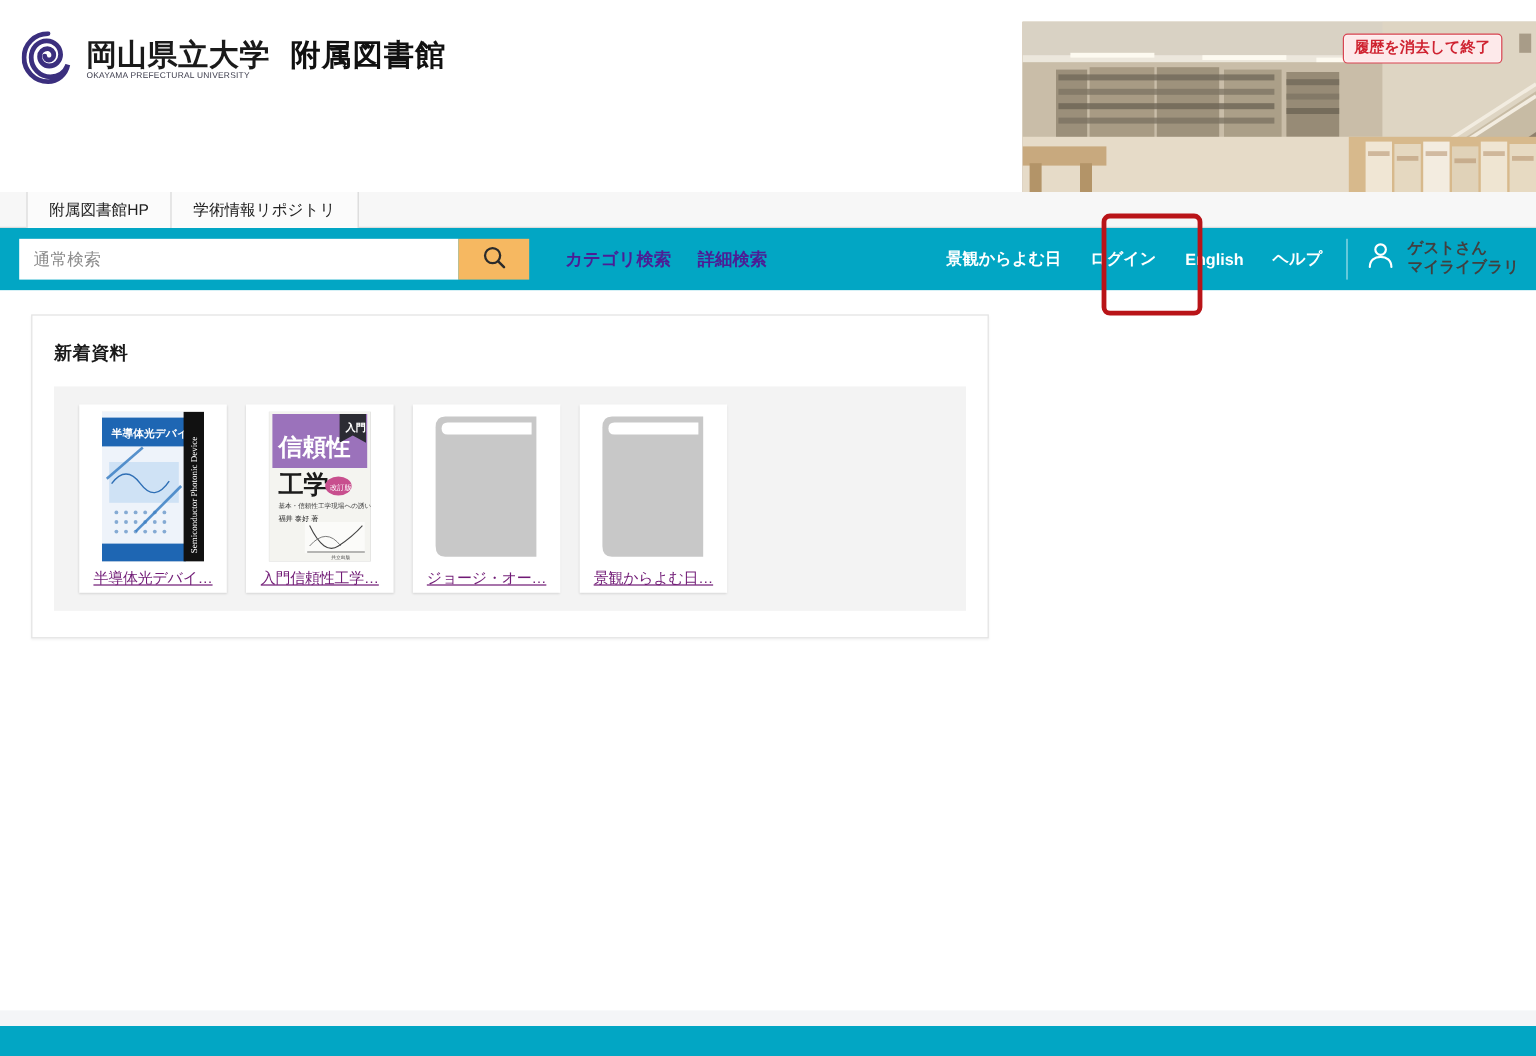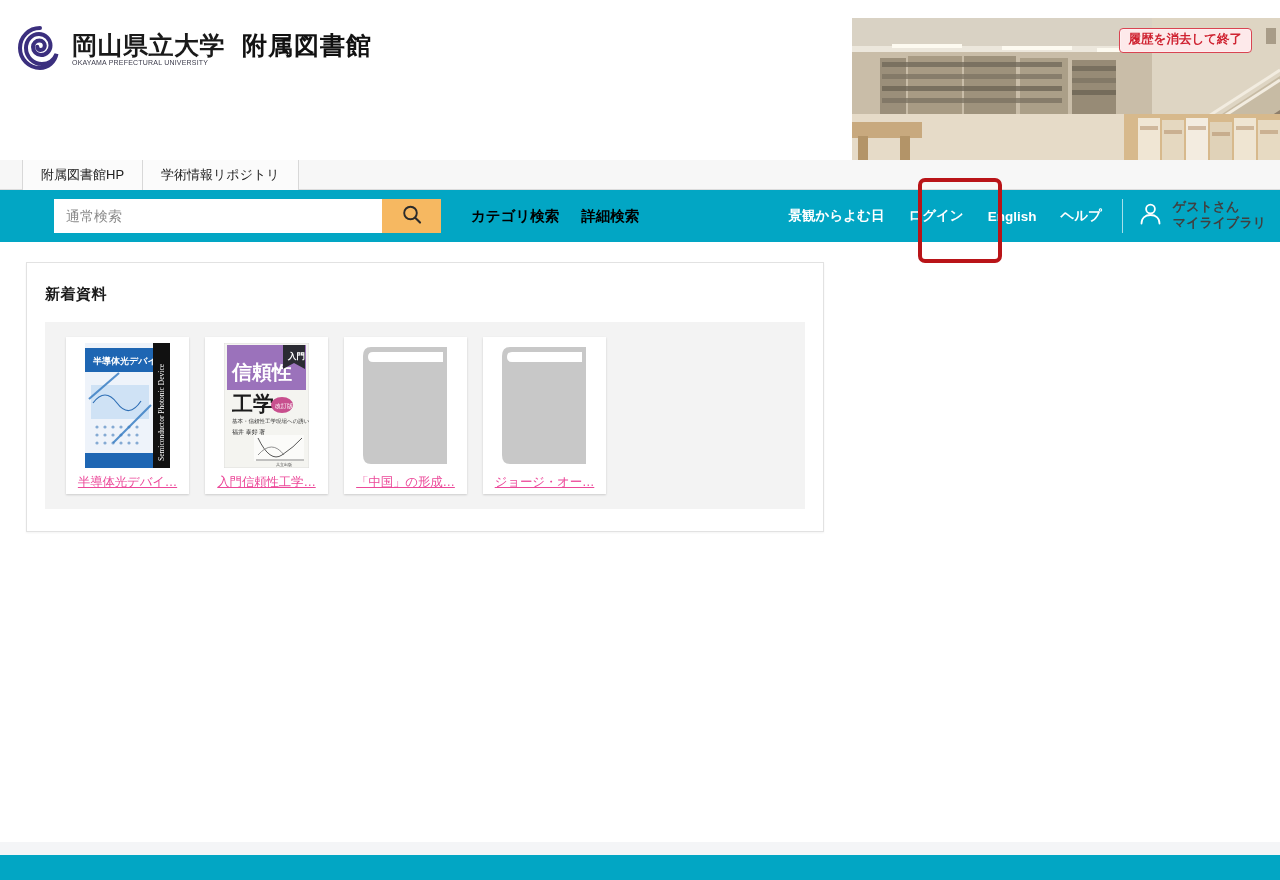--- a/index.html
+++ b/index.html
@@ -102,39 +102,38 @@
     flex: none;
   }
   .search-input {
     flex: 1 1 auto;
     border: none; outline: none;
     background: #ffffff;
     font-size: 14px;
     color: #333;
     padding: 0 12px;
     font-family: "Liberation Sans", "DejaVu Sans", sans-serif;
-    margin-left: 38px;
   }
   .search-input::placeholder { color: #8b8b8b; }
   .search-btn {
     width: 59px; flex: none;
     background: #f6b861;
     border: none;
     display: flex; align-items: center; justify-content: center;
     cursor: pointer;
   }
   .search-btn svg { width: 24px; height: 24px; }
 
   .search-links {
     display: flex; align-items: center;
     margin-left: 30px;
     gap: 22px;
   }
   .search-links a {
-    color: #000000; font-size: 14.5px; font-weight: bold;
+    color: #4c1d95; font-size: 14.5px; font-weight: bold;
     text-decoration: none; white-space: nowrap;
   }
 
   .header-right {
     position: absolute;
     right: 0; top: 0; height: 52px;
     display: flex; align-items: center;
     padding-right: 8px;
   }
   .util-links { display: flex; align-items: center; gap: 24px; margin-right: 20px; }
@@ -205,21 +204,21 @@
   }
   .book-thumb {
     width: 100%; height: 127px;
     display: flex; align-items: flex-start; justify-content: center;
     overflow: hidden;
   }
   .book-thumb svg { display: block; }
   .book-title {
     margin-top: 4px;
     font-size: 12.5px;
-    color: #ec4899;
+    color: #701a75;
     text-decoration: underline;
     white-space: nowrap;
     overflow: hidden;
     width: 100%;
     text-align: center;
     line-height: 1.3;
     letter-spacing: -0.2px;
   }
 
   .list-section { padding-bottom: 20px; }
@@ -470,40 +469,40 @@
               <rect x="30" y="92" width="50" height="26" fill="#ffffff" opacity="0.6"></rect>
               <path d="M34 95 Q46 120 58 112 Q70 104 78 95" fill="none" stroke="#444" stroke-width="0.9"></path>
               <path d="M34 112 Q48 96 60 112" fill="none" stroke="#777" stroke-width="0.8"></path>
               <line x1="32" y1="117" x2="80" y2="117" stroke="#555" stroke-width="0.7"></line>
               <text x="52" y="123" font-family="'Liberation Sans',sans-serif" font-size="4" fill="#444">共立出版</text>
             </svg>
           </div>
           <div class="book-title">入門信頼性工学…</div>
         </div>
 
-        <div class="book-card">
-          <div class="book-thumb">
-            <svg width="93" height="125" viewBox="0 0 93 125" xmlns="http://www.w3.org/2000/svg">
-              <path d="M12 4 L88 4 L88 121 L12 121 Q4 121 4 112 L4 13 Q4 4 12 4 Z" fill="#c8c8c8"></path>
-              <path d="M14 9 L84 9 L84 19 L14 19 Q9 19 9 14 Q9 9 14 9 Z" fill="#ffffff"></path>
-            </svg>
-          </div>
-          <div class="book-title">「中国」の形成…</div>
-        </div>
 
         <div class="book-card">
           <div class="book-thumb">
             <svg width="93" height="125" viewBox="0 0 93 125" xmlns="http://www.w3.org/2000/svg">
               <path d="M12 4 L88 4 L88 121 L12 121 Q4 121 4 112 L4 13 Q4 4 12 4 Z" fill="#c8c8c8"></path>
               <path d="M14 9 L84 9 L84 19 L14 19 Q9 19 9 14 Q9 9 14 9 Z" fill="#ffffff"></path>
             </svg>
           </div>
           <div class="book-title">ジョージ・オー…</div>
         </div>
 
+        <div class="book-card">
+          <div class="book-thumb">
+            <svg width="93" height="125" viewBox="0 0 93 125" xmlns="http://www.w3.org/2000/svg">
+              <path d="M12 4 L88 4 L88 121 L12 121 Q4 121 4 112 L4 13 Q4 4 12 4 Z" fill="#c8c8c8"></path>
+              <path d="M14 9 L84 9 L84 19 L14 19 Q9 19 9 14 Q9 9 14 9 Z" fill="#ffffff"></path>
+            </svg>
+          </div>
+          <div class="book-title">景観からよむ日…</div>
+        </div>
 
       </div>
     </div>
 
 
   </div>
 
   <div class="gutter-top"></div>
 
 

